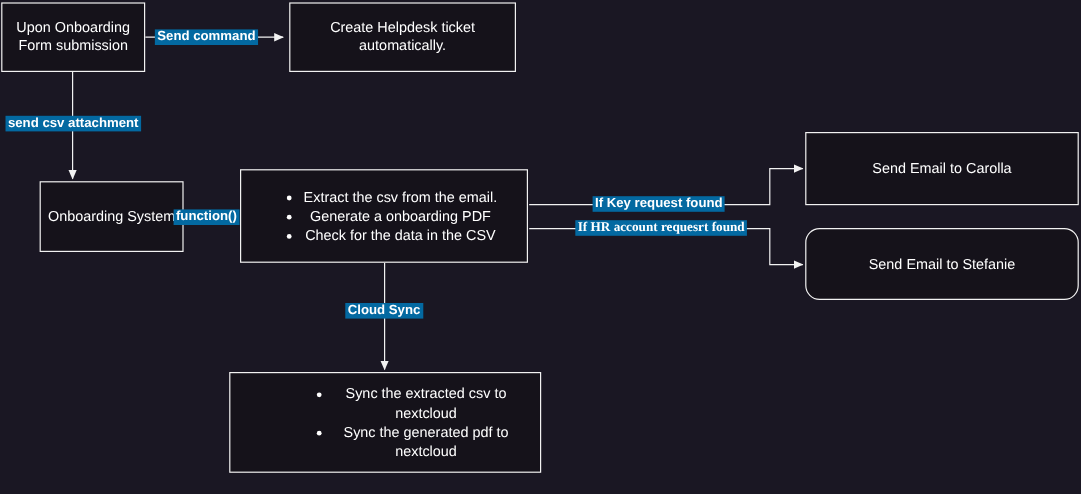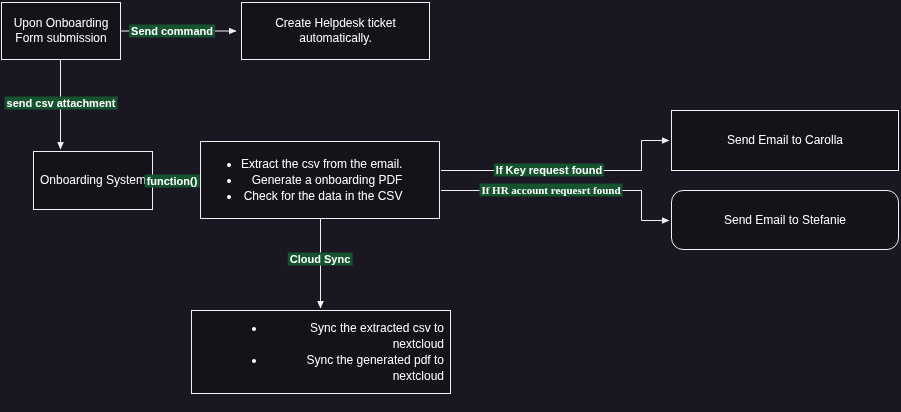--- a/index.html
+++ b/index.html
@@ -22,39 +22,39 @@
     color: #ffffff;
     font-size: 12px;
     display: flex;
     align-items: center;
     justify-content: center;
     text-align: center;
     white-space: pre-line;
     line-height: 15px;
   }
   .node ul {
-    margin: 0;
+    margin: 12px;
     padding: 0 6px 0 40px;
-    text-align: right;
+    text-align: center;
     white-space: normal;
   }
   .node ul li {
     line-height: 16px;
     list-style-type: disc;
   }
   #edges {
     position: absolute;
     left: 0; top: 0;
     width: 901px;
     height: 412px;
   }
   .edge-label {
     position: absolute;
     transform: translate(-50%, -50%);
-    background: #14532d;
+    background: #0369a1;
     color: #ffffff;
     font-size: 11px;
     font-weight: bold;
     white-space: nowrap;
     padding: 0 2px;
     line-height: 13px;
   }
 </style>
 </head>
 <body>

